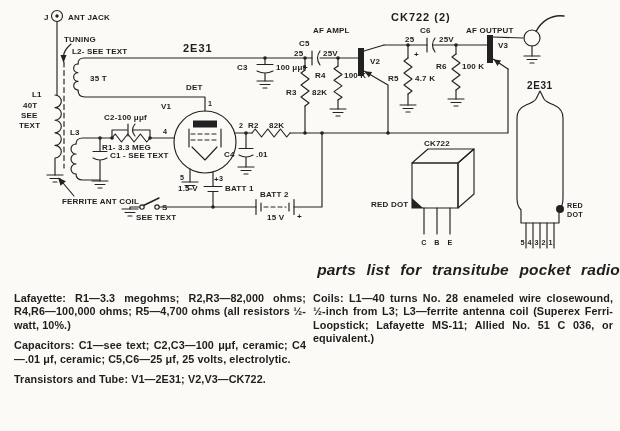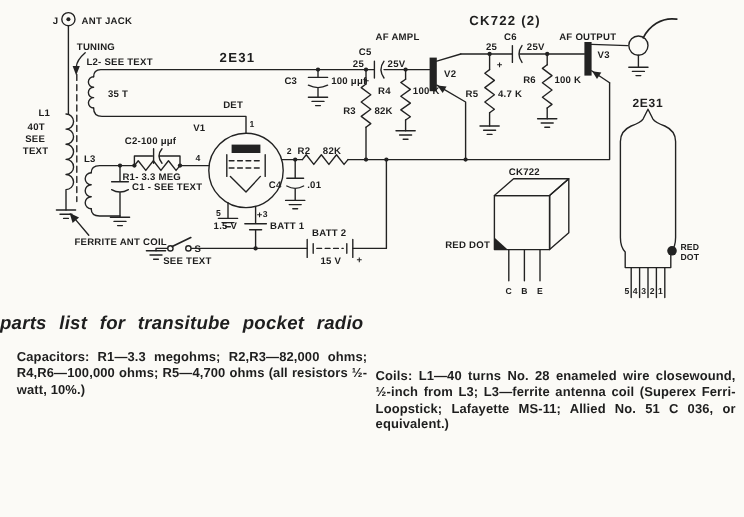--- a/index.html
+++ b/index.html
@@ -3,27 +3,27 @@
 <meta charset="utf-8">
 <style>
   html,body{margin:0;padding:0;background:#e8e6e0;}
   .page{position:relative;width:620px;height:431px;background:#fbfaf6;overflow:hidden;
         font-family:"Liberation Sans",sans-serif;color:#1e1e1e;}
   svg text{font:700 8px "Liberation Sans",sans-serif;fill:#1e1e1e;letter-spacing:.2px;}
   svg text.t7{font-size:7.2px;}
   svg text.bb{font-size:11px;letter-spacing:1px;}
   svg text.p10{font-size:10px;letter-spacing:.6px;}
   .w{stroke:#222;stroke-width:1.15;fill:none;stroke-linecap:round;stroke-linejoin:round;}
-  .page-title{position:absolute;left:0;top:261px;width:620px;text-align:left;
+  .page-title{position:absolute;left:0;top:261px;width:620px;text-align:right;
         font:italic 700 15.5px "Liberation Sans",sans-serif;word-spacing:6px;letter-spacing:.2px;}
   .col{position:absolute;top:292px;font:700 10.8px/13.4px "Liberation Sans",sans-serif;
         text-align:justify;letter-spacing:.1px;}
   .col p{margin:0 0 7px 0;}
   .colL{left:14px;width:292px;}
-  .colR{left:313px;width:300px;margin-top:16px;}
+  .colR{left:313px;width:300px;}
 </style>
 </head>
 <body>
 
 <div class="page">
 
 <svg width="620" height="256" viewBox="0 0 620 256">
 
   <g class="w">
 
@@ -256,20 +256,22 @@
     <text x="543.5" y="245" text-anchor="middle" class="t7">2</text>
     <text x="550.5" y="245" text-anchor="middle" class="t7">1</text>
     <text x="567" y="208" class="t7">RED</text>
     <text x="567" y="217" class="t7">DOT</text>
   </g>
 </svg>
 
 <div class="page-title">parts list for transitube pocket radio</div>
 
 <div class="col colL">
-  <p><b>Capacitors:</b><span> R1—3.3 megohms; R2,R3—82,000 ohms; R4,R6—100,000 ohms; R5—4,700 ohms (all resistors ½-watt, 10%.)</span></p>
+  <p><b>Lafayette:</b><span> R1—3.3 megohms; R2,R3—82,000 ohms; R4,R6—100,000 ohms; R5—4,700 ohms (all resistors ½-watt, 10%.)</span></p>
+  <p><b>Capacitors:</b><span> C1—see text; C2,C3—100 μμf, ceramic; C4—.01 μf, ceramic; C5,C6—25 μf, 25 volts, electrolytic.</span></p>
+  <p><b>Transistors and Tube:</b><span> V1—2E31; V2,V3—CK722.</span></p>
 </div>
 
 <div class="col colR">
   <p><b>Coils:</b><span> L1—40 turns No. 28 enameled wire closewound, ½-inch from L3; L3—ferrite antenna coil (Superex Ferri-Loopstick; Lafayette MS-11; Allied No. 51 C 036, or equivalent.)</span></p>
 </div>
 
 </div>
 
 </body></html>

